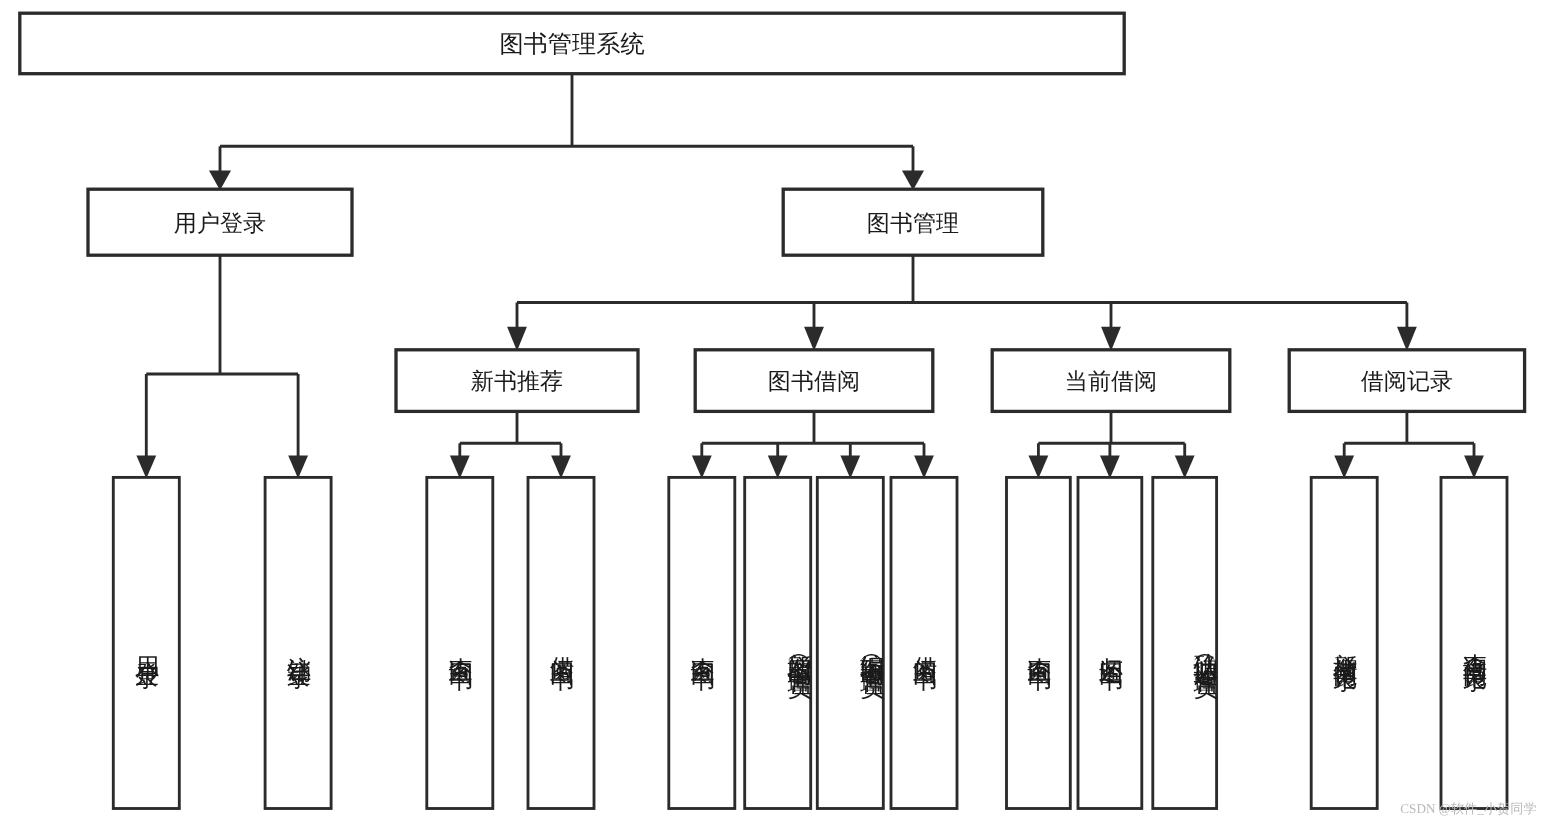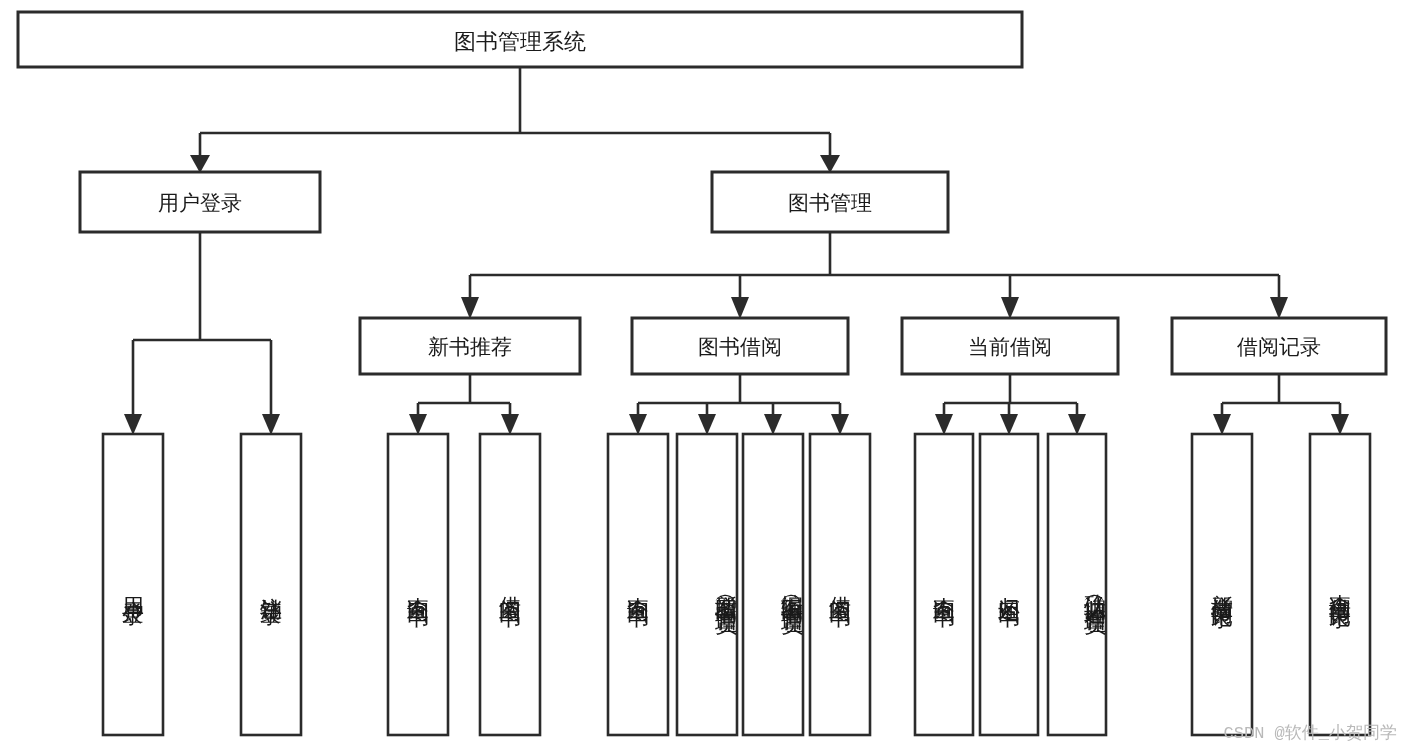--- a/index.html
+++ b/index.html
@@ -74,22 +74,22 @@
     display: flex;
     align-items: center;
     justify-content: center;
     white-space: nowrap;
     pointer-events: none;
   }
   .watermark {
     position: absolute;
     right: 8px;
     bottom: 3px;
-    font-family: Liberation Mono, monospace;
-    font-size: 17px;
+    font-family: Liberation Serif, serif;
+    font-size: 12px;
     color: #b9b9b9;
     white-space: nowrap;
     margin-left: 36px;
   }
 </style>
 </head>
 <body>
 
 <div id="diagram-root">
 

